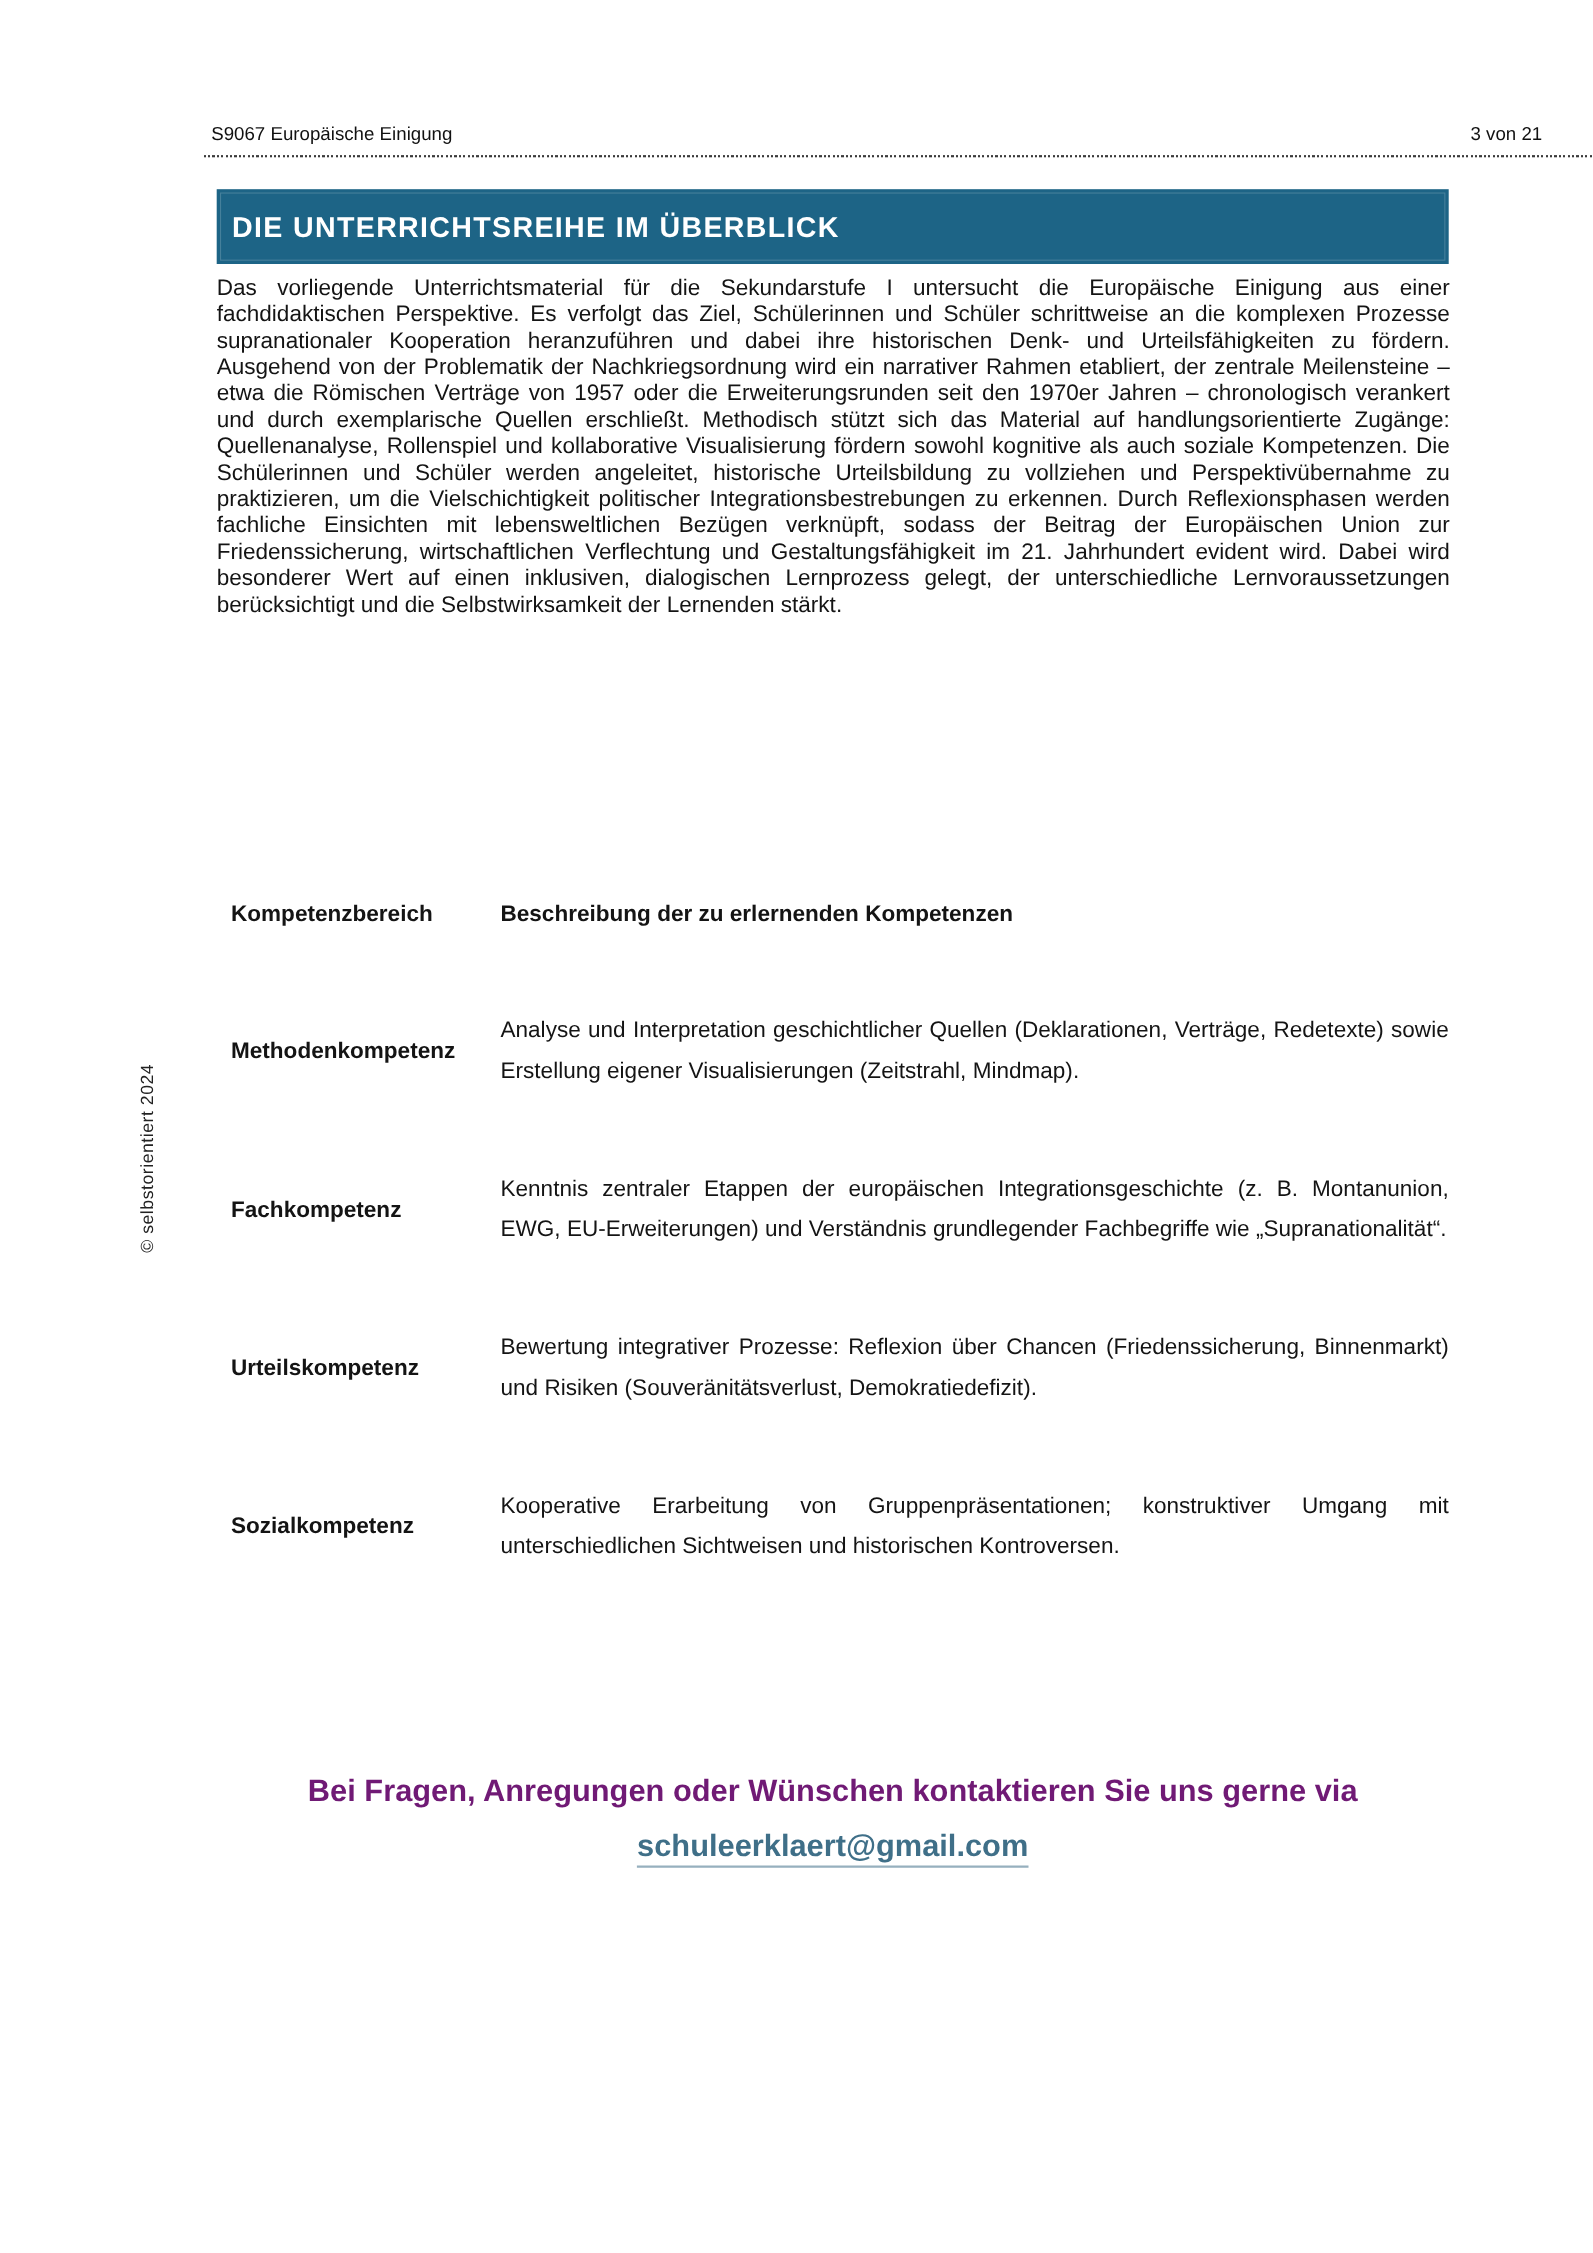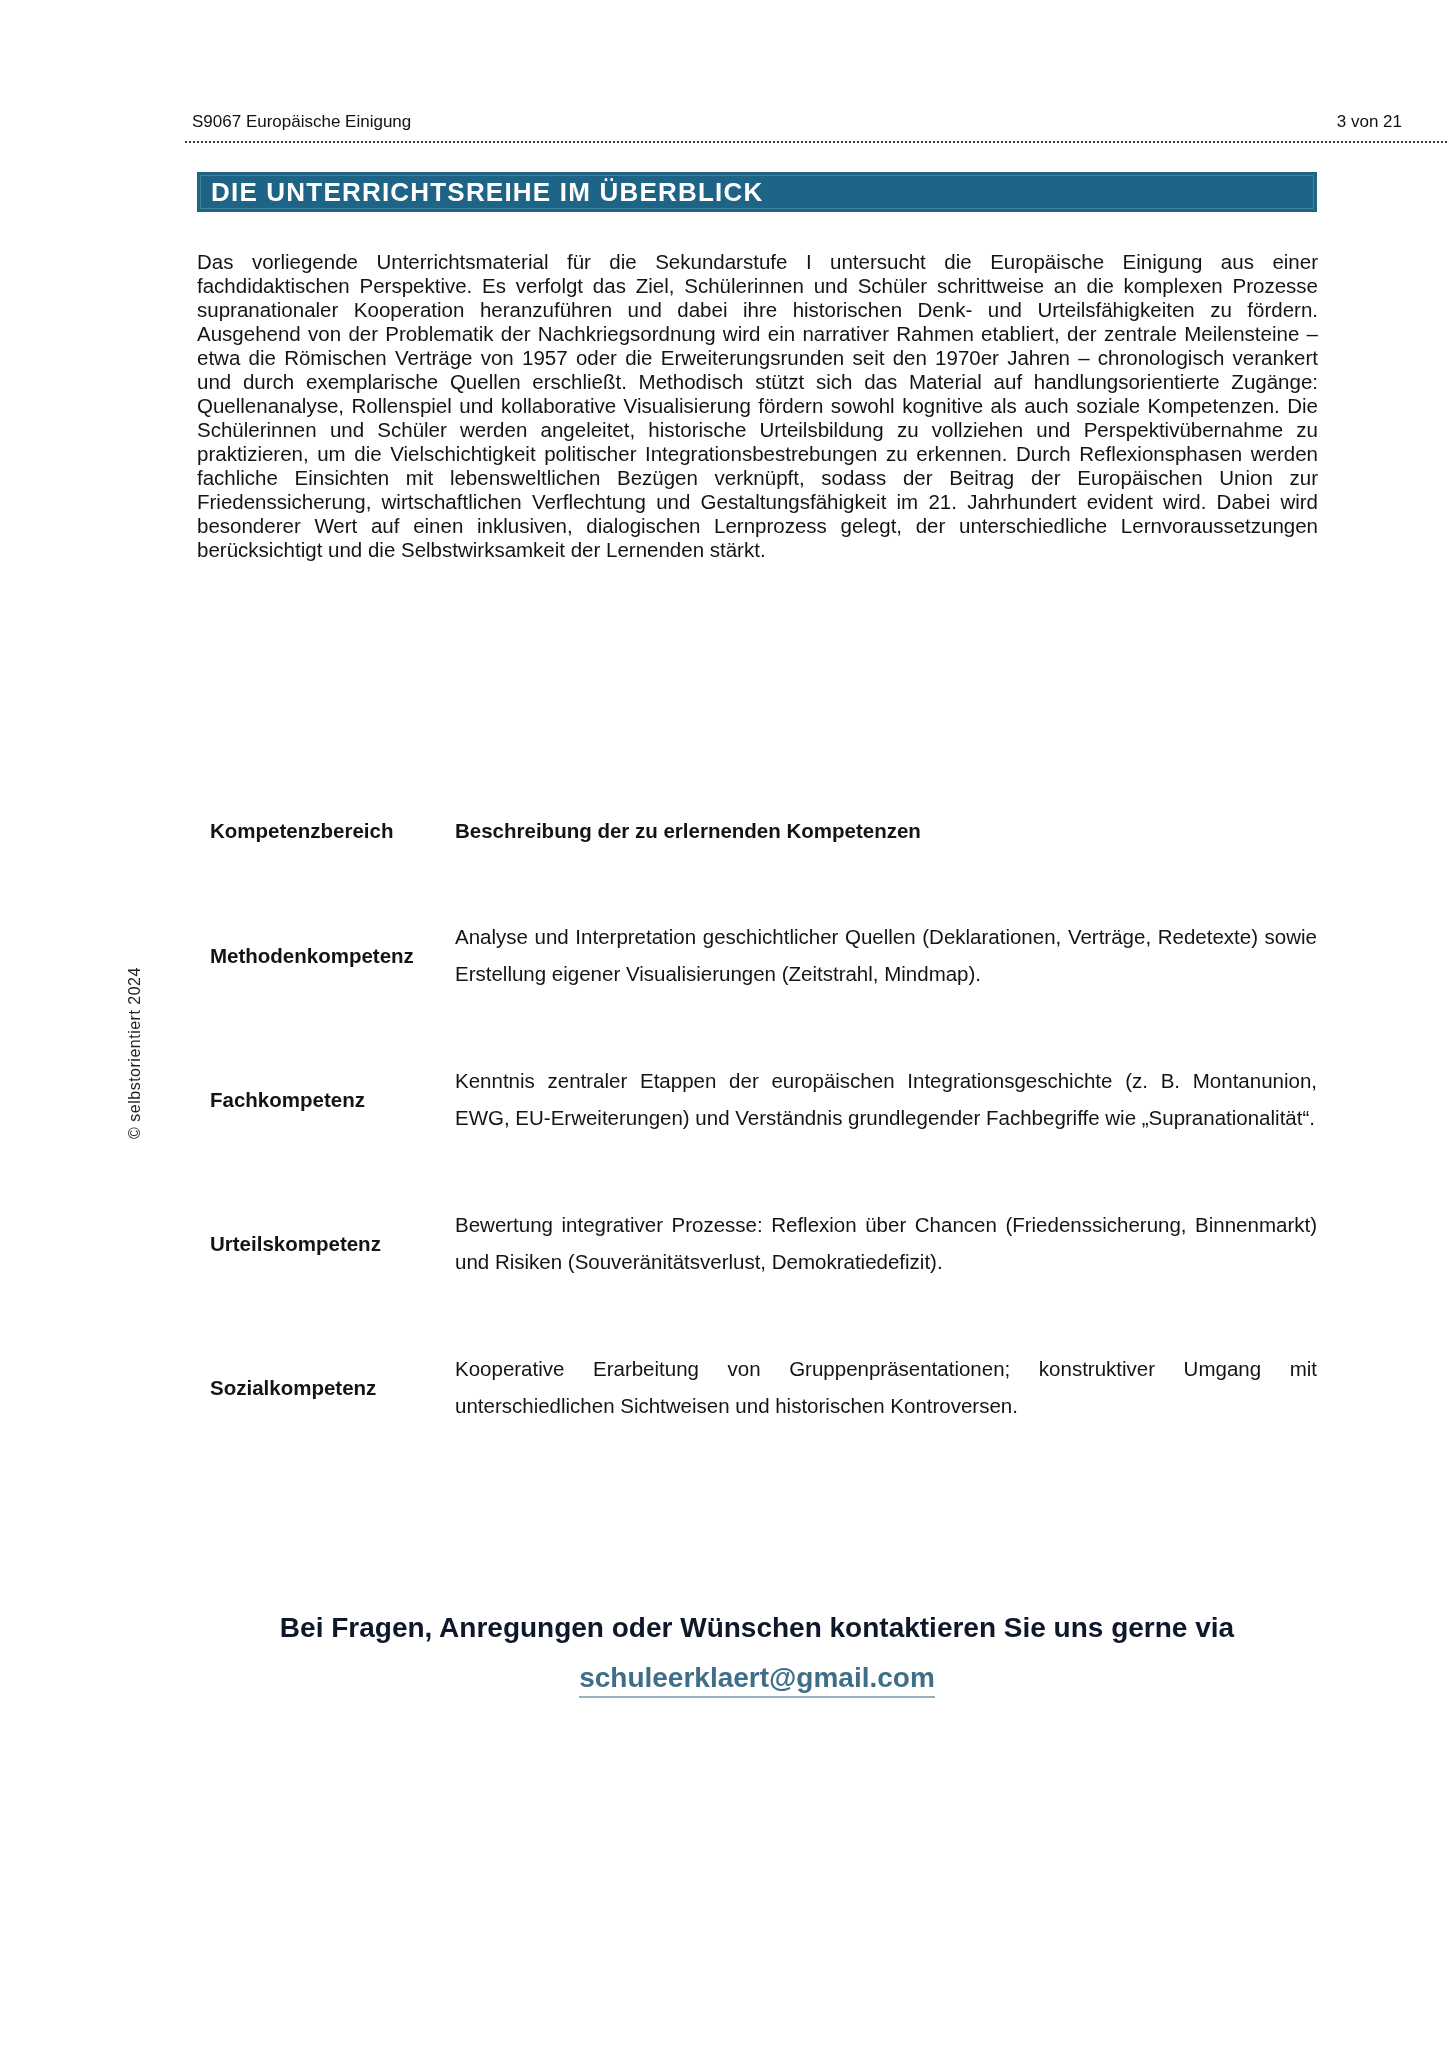--- a/index.html
+++ b/index.html
@@ -29,21 +29,21 @@
     font-size:17px; color:#111;
   }
   .header-rule{
     position:absolute;
     top:141px; left:153px; width:1287px; height:2px;
     background-image:repeating-linear-gradient(90deg,#3a3a3a 0 2px,transparent 2px 4px);
   }
   
   .banner{
     position:absolute;
-    top:172px; left:165px; width:1120px; height:40px;
+    top:172px; left:165px; width:1120px; height:68px;
     background:var(--banner-bg);
     display:flex; align-items:center;
     padding-left:14px;
   }
   .banner::after{
     content:""; position:absolute; inset:3px;
     border:1px solid rgba(255,255,255,0.18);
     pointer-events:none;
   }
   .banner .banner-text{
@@ -98,21 +98,21 @@
   }
   
   .footer{
     position:absolute;
     top:1608px; left:165px; width:1120px;
     text-align:center;
   }
   .contact-line{
     font-size:28px;
     font-weight:700;
-    color:#0f172a;
+    color:#701a75;
     line-height:40px;
     text-align:center;
   }
   .email-link{
     display:inline-block;
     margin-top:14px;
     font-size:28px;
     font-weight:700;
     color:var(--email-color);
     text-decoration:none;

